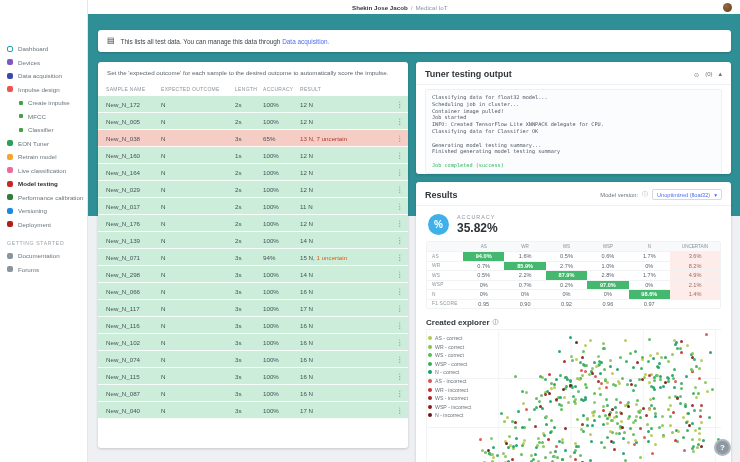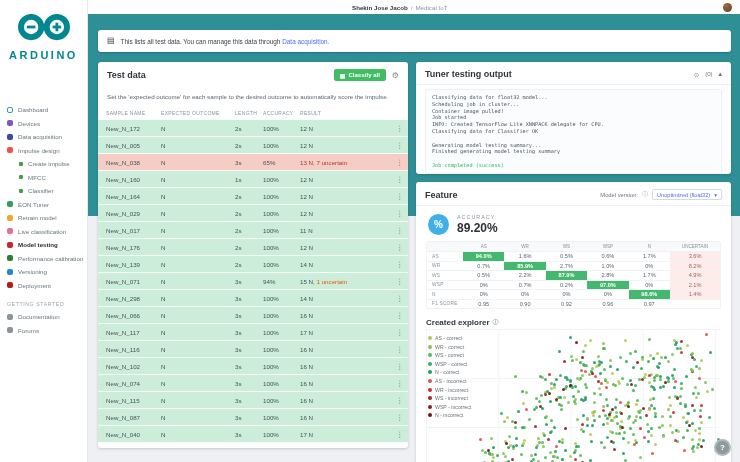--- a/index.html
+++ b/index.html
@@ -88,30 +88,20 @@
   .fe-li{display:flex;align-items:center;gap:3px;font-size:5.2px;color:#6a7278;cursor:pointer}
   .dot{width:4px;height:4px;border-radius:50%;flex:none}
   .pt{position:absolute;width:3px;height:3px;border-radius:50%;opacity:.92}
 
   .fab{position:absolute;right:9px;bottom:6px;width:17px;height:17px;border-radius:50%;background:#8d98a1;border:2px solid #aeb7bd;color:#fff;font-size:8px;font-weight:bold;display:flex;align-items:center;justify-content:center;cursor:pointer;z-index:8}
 </style>
 </head>
 <body>
 
 <div class="sidebar">
-  <div class="logo">
-    <svg width="56" height="30" viewBox="0 0 52 28">
-      <circle cx="14" cy="14" r="9.5" fill="none" stroke="#00878f" stroke-width="5.5"></circle>
-      <circle cx="38" cy="14" r="9.5" fill="none" stroke="#00878f" stroke-width="5.5"></circle>
-      <line x1="10" y1="14" x2="18" y2="14" stroke="#00878f" stroke-width="2.6"></line>
-      <line x1="34" y1="14" x2="42" y2="14" stroke="#00878f" stroke-width="2.6"></line>
-      <line x1="38" y1="10" x2="38" y2="18" stroke="#00878f" stroke-width="2.6"></line>
-    </svg>
-    <div class="logo-text">ARDUINO</div>
-  </div>
   <div class="nav">
       <div class="nav-item">
         <span class="ic" style="border: 1px solid rgb(33, 165, 168);"></span>
         <span class="lb">Dashboard</span>
       </div>
       <div class="nav-item">
         <span class="ic" style="background: rgb(126, 87, 194);"></span>
         <span class="lb">Devices</span>
       </div>
       <div class="nav-item">
@@ -184,30 +174,20 @@
 </div>
 
 <div class="teal-band"></div>
 
 <div class="banner">
   <span class="banner-ic">▤</span>
   <span><span>This lists all test data. You can manage this data through </span><span class="lnk">Data acquisition.</span></span>
 </div>
 
 <div class="card" id="test-card">
-  <div class="card-head">
-    <span class="card-title">Test data</span>
-    <span class="hd-right">
-      <span class="btn-green">
-          <span>▦</span>
-          <span>Classify all</span>
-        </span>
-      <span class="gear">⚙</span>
-    </span>
-  </div>
   <div class="subtitle">Set the 'expected outcome' for each sample to the desired outcome to automatically score the impulse.</div>
   <div class="thead">
       <span class="th">SAMPLE NAME</span>
       <span class="th">EXPECTED OUTCOME</span>
       <span class="th">LENGTH</span>
       <span class="th">ACCURACY</span>
       <span class="th">RESULT</span>
       <span class="th"></span>
     </div>
   <div>
@@ -385,36 +365,36 @@
       <div class="cline blank">&nbsp;</div>
       <div class="cline normal">Generating model testing summary...</div>
       <div class="cline normal">Finished generating model testing summary</div>
       <div class="cline blank">&nbsp;</div>
       <div class="cline success">Job completed (success)</div>
     </div>
 </div>
 
 <div class="card" id="results-card">
   <div class="card-head bordered">
-    <span class="card-title">Feature</span>
+    <span class="card-title">Results</span>
     <span class="mv">
       <span>Model version:</span>
       <span class="info">ⓘ</span>
       <span class="select">
           <span>Unoptimized (float32)</span>
           <span>▾</span>
         </span>
     </span>
   </div>
 
   <div class="acc">
     <div class="acc-circle">%</div>
     <div>
       <div class="acc-label">ACCURACY</div>
-      <div class="acc-value">89.20%</div>
+      <div class="acc-value">35.82%</div>
     </div>
   </div>
 
   <div class="matrix">
     <div class="mhead">
         <span class="mh"></span>
         <span class="mh">AS</span>
         <span class="mh">WR</span>
         <span class="mh">WS</span>
         <span class="mh">WSP</span>

